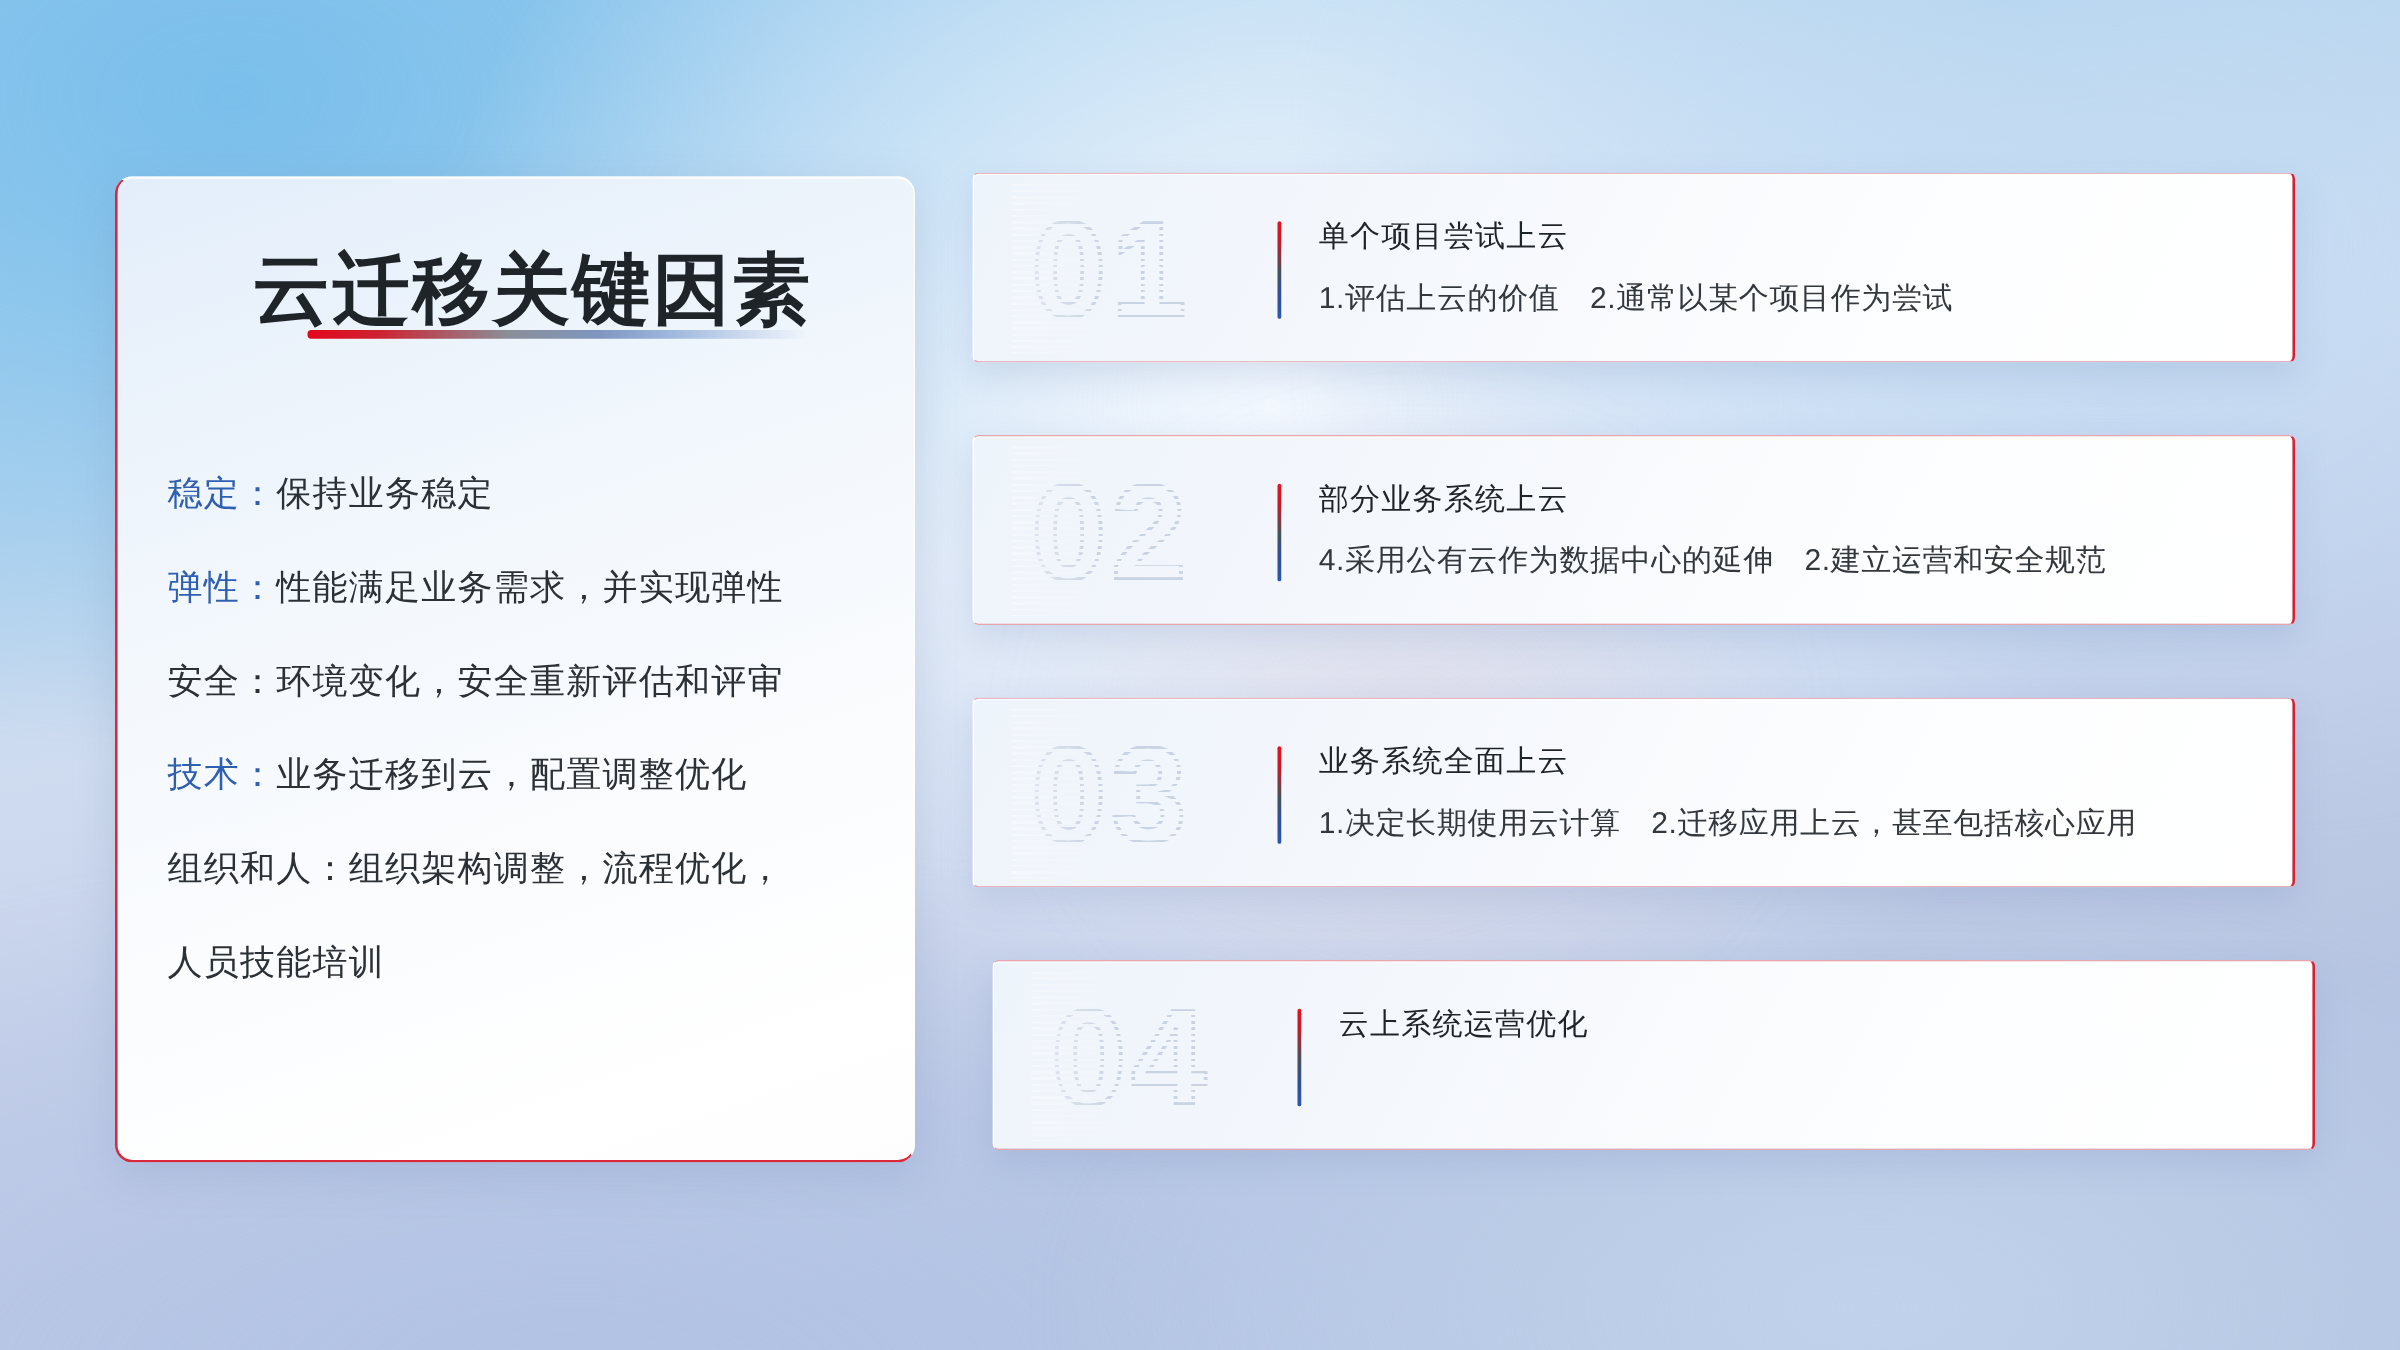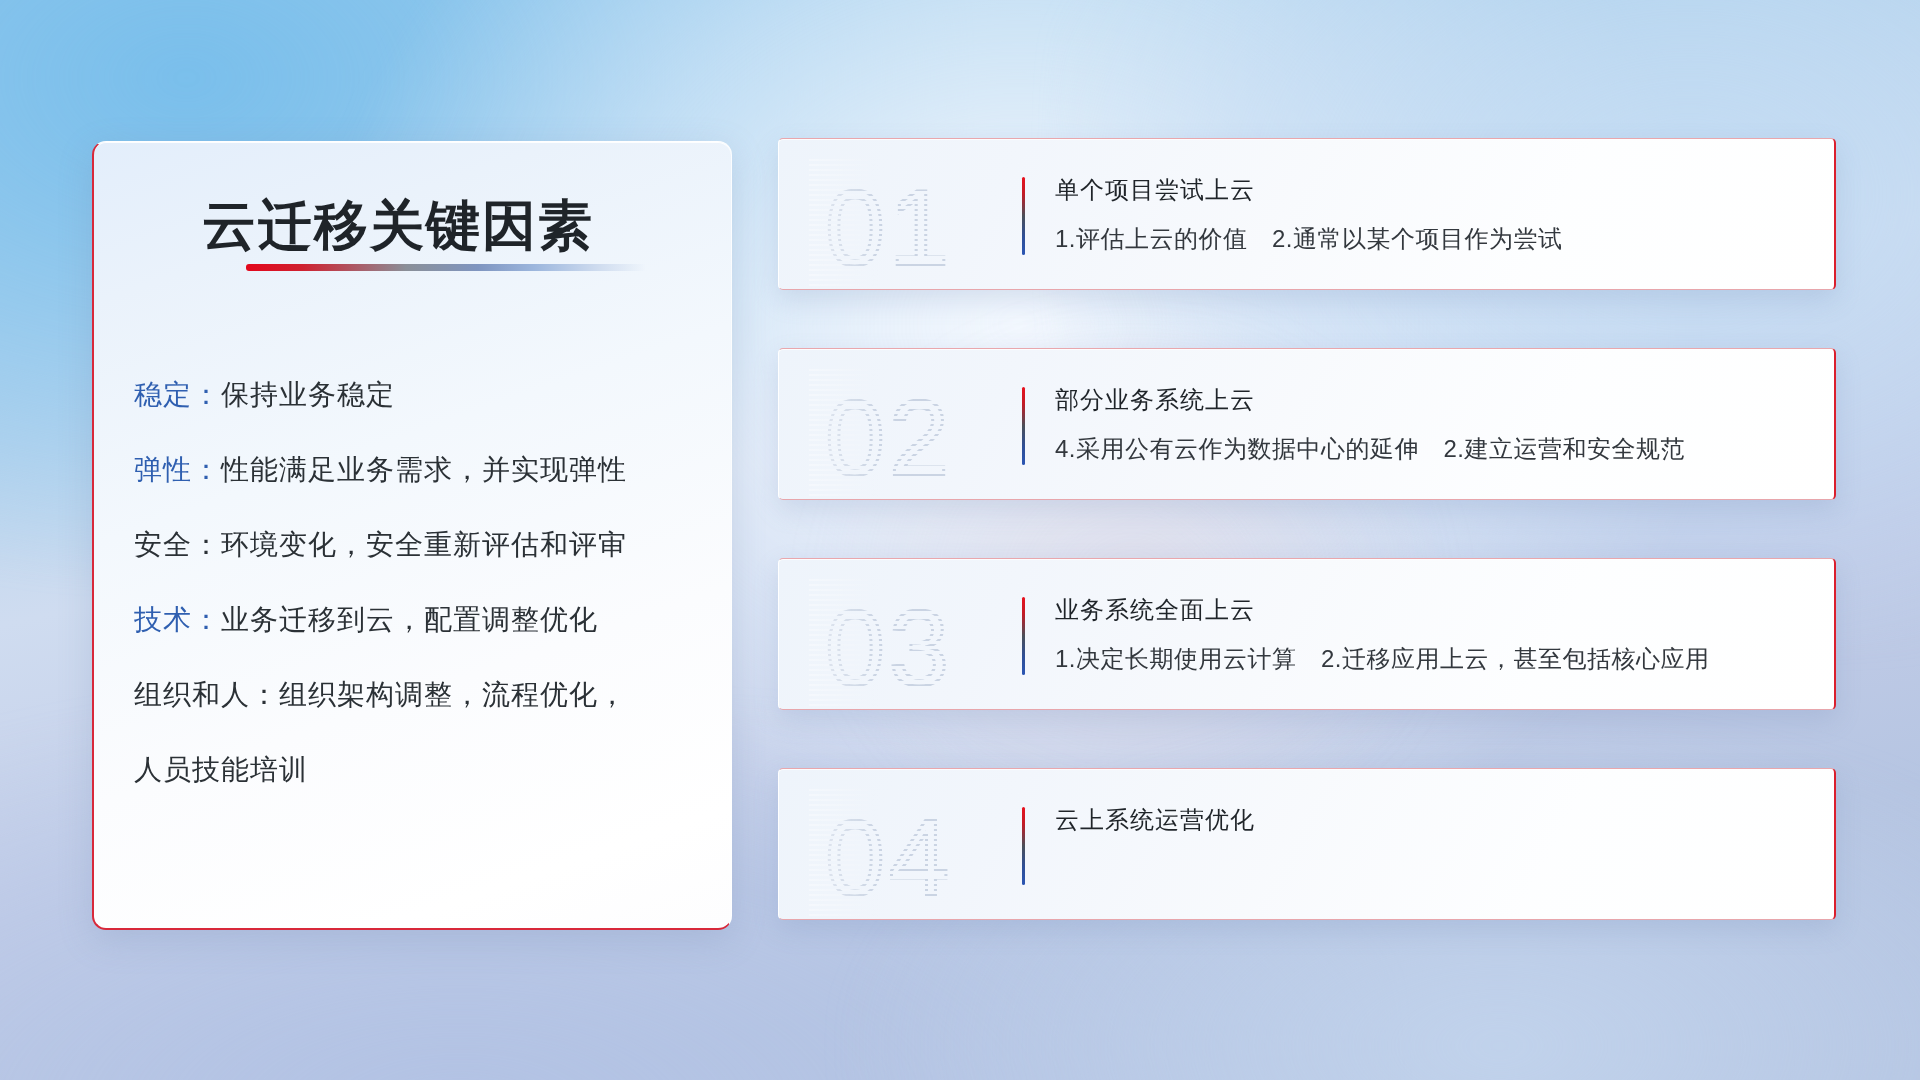--- a/index.html
+++ b/index.html
@@ -37,21 +37,21 @@
     border-radius:14px;
     background:linear-gradient(161deg,#e3eefb 0%,#eaf2fb 16%,#f3f8fd 40%,#fbfcfe 66%,#ffffff 88%,#fdfdfe 100%);
     border:1px solid rgba(255,255,255,.85);
     border-left:2px solid #d8283a;
     border-bottom:2px solid #d8283a;
     box-shadow:0 10px 34px rgba(108,132,175,.22), 0 1px 0 rgba(255,255,255,.9) inset;
     box-sizing:border-box;
   }
   .panel-title{
     position:absolute;left:108px;top:48px;width:470px;
-    font-size:54px;font-weight:700;color:#1f2429;letter-spacing:2px;
+    font-size:62px;font-weight:700;color:#1f2429;letter-spacing:2px;
     white-space:nowrap;
   }
   .panel-rule{
     position:absolute;left:152px;top:122px;width:400px;height:7px;border-radius:3px;
     background:linear-gradient(90deg,#e3071c 0%,#cf2130 14%,#8a8f98 40%,#7f95c0 58%,#9cb6dd 72%,#cfdcef 88%,rgba(226,236,248,0) 100%);
   }
   .panel-list{position:absolute;left:40px;top:215px;right:30px;}
   .line{
     font-size:28px;line-height:75px;color:#2b3136;white-space:nowrap;letter-spacing:1px;
   }
@@ -63,25 +63,25 @@
   .card{
     position:relative;width:1058px;height:152px;margin-bottom:58px;border-radius:5px;
     background:linear-gradient(118deg,#eef4fb 0%,#f2f6fc 22%,#f8fafd 48%,#fdfeff 72%,#ffffff 100%);
     border:1px solid rgba(255,255,255,.9);
     border-right:2px solid #da1f2d;
     border-top:1px solid #e9a7ad;
     border-bottom:1px solid #e7a6ac;
     box-shadow:0 10px 26px rgba(112,136,178,.2), 0 1px 0 rgba(255,255,255,.85) inset;
     box-sizing:border-box;overflow:hidden;
   }
-  .card:last-child{margin-bottom:0;}
+  .card:last-child{margin-bottom:0;margin-left:16px;}
   .card-num{
-    position:absolute;left:30px;top:20px;width:160px;height:136px;
+    position:absolute;left:30px;top:8px;width:160px;height:136px;
     display:flex;align-items:center;justify-content:center;
-    font-size:108px;font-weight:400;letter-spacing:4px;
+    font-size:108px;font-weight:700;letter-spacing:4px;
     -webkit-text-stroke:3px rgba(126,146,178,.55);
     color:transparent;
     -webkit-mask-image:repeating-linear-gradient(180deg, #000 0px, #000 2px, transparent 2px, transparent 5px);
     mask-image:repeating-linear-gradient(180deg, #000 0px, #000 2px, transparent 2px, transparent 5px);
     opacity:.62;user-select:none;
   }
   .card-num::after{
     content:"";position:absolute;inset:0;
     background:linear-gradient(90deg, rgba(255,255,255,.55) 0%, rgba(255,255,255,0) 45%);
     pointer-events:none;

